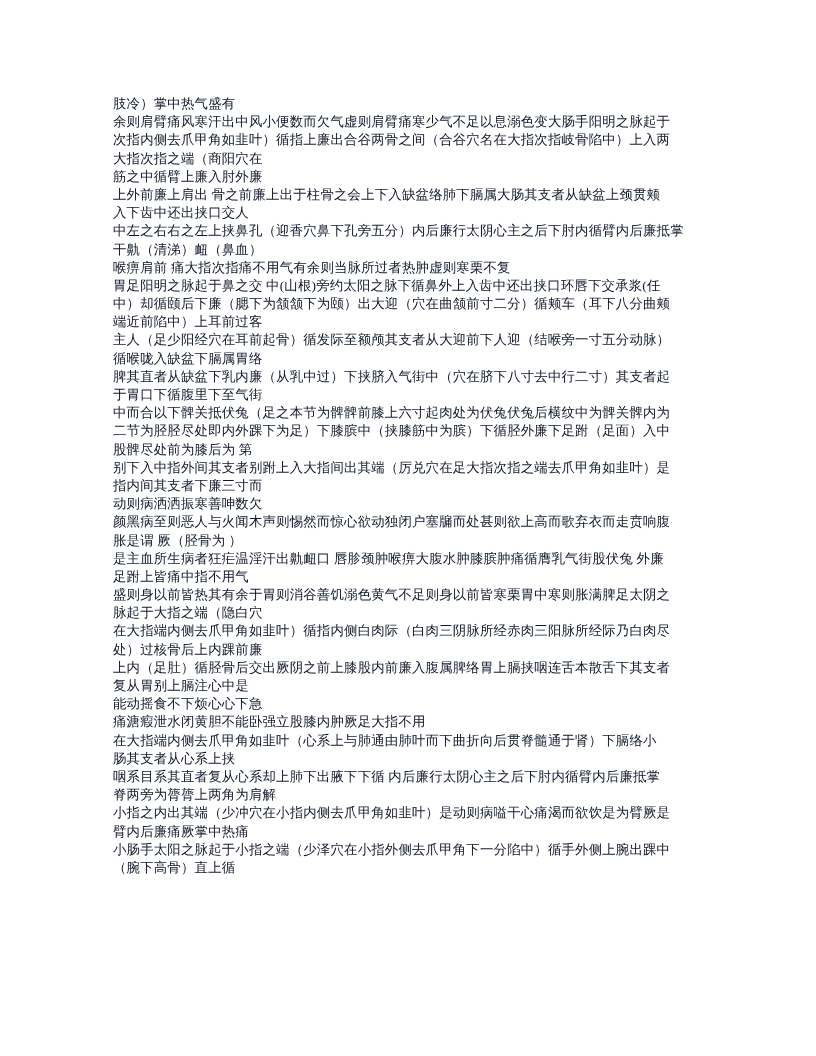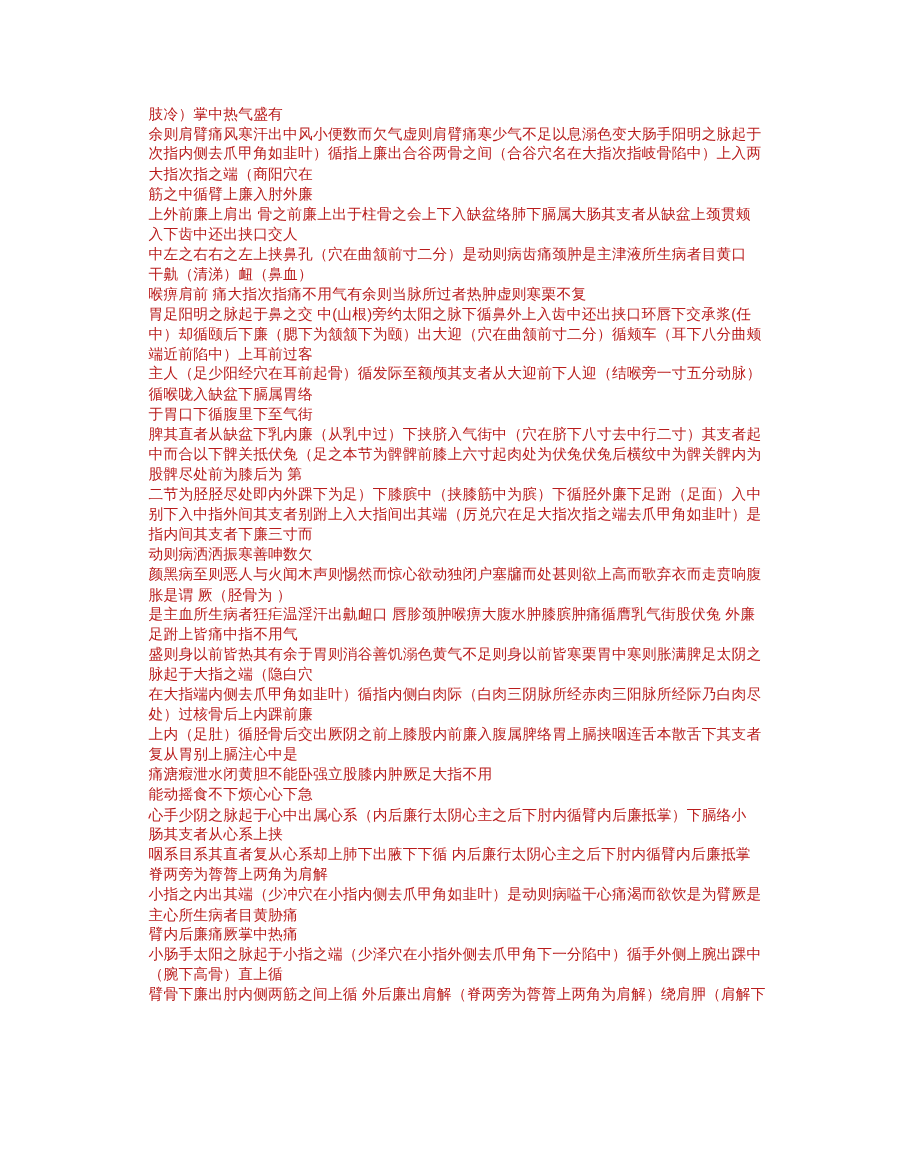--- a/index.html
+++ b/index.html
@@ -16,27 +16,27 @@
   .page {
     position: absolute;
     left: 0;
     top: 0;
     width: 816px;
     height: 1056px;
     background: #ffffff;
   }
   .text-block {
     position: absolute;
-    left: 135px;
+    left: 113px;
     top: 95px;
     width: 590px;
-    font-family: Liberation Sans, sans-serif;
+    font-family: Liberation Serif, serif;
     font-size: 13.4px;
     line-height: 18.2px;
-    color: #b91c1c;
+    color: #0f172a;
     white-space: nowrap;
   }
   .line {
     display: block;
     height: 18.2px;
     white-space: pre;
     letter-spacing: 0.2px;
   }
 </style>
 </head>
@@ -44,52 +44,50 @@
 
 <div class="page">
   <div class="text-block">
     <span class="line">肢冷）掌中热气盛有</span>
     <span class="line">余则肩臂痛风寒汗出中风小便数而欠气虚则肩臂痛寒少气不足以息溺色变大肠手阳明之脉起于</span>
     <span class="line">次指内侧去爪甲角如韭叶）循指上廉出合谷两骨之间（合谷穴名在大指次指岐骨陷中）上入两</span>
     <span class="line">大指次指之端（商阳穴在</span>
     <span class="line">筋之中循臂上廉入肘外廉</span>
     <span class="line">上外前廉上肩出 骨之前廉上出于柱骨之会上下入缺盆络肺下膈属大肠其支者从缺盆上颈贯颊</span>
     <span class="line">入下齿中还出挟口交人</span>
-    <span class="line">中左之右右之左上挟鼻孔（穴在曲颔前寸二分）是动则病齿痛颈肿是主津液所生病者目黄口</span>
+    <span class="line">中左之右右之左上挟鼻孔（迎香穴鼻下孔旁五分）内后廉行太阴心主之后下肘内循臂内后廉抵掌</span>
     <span class="line">干鼽（清涕）衄（鼻血）</span>
     <span class="line">喉痹肩前 痛大指次指痛不用气有余则当脉所过者热肿虚则寒栗不复</span>
     <span class="line">胃足阳明之脉起于鼻之交 中(山根)旁约太阳之脉下循鼻外上入齿中还出挟口环唇下交承浆(任</span>
     <span class="line">中）却循颐后下廉（腮下为颔颔下为颐）出大迎（穴在曲颔前寸二分）循颊车（耳下八分曲颊</span>
     <span class="line">端近前陷中）上耳前过客</span>
     <span class="line">主人（足少阳经穴在耳前起骨）循发际至额颅其支者从大迎前下人迎（结喉旁一寸五分动脉）</span>
     <span class="line">循喉咙入缺盆下膈属胃络</span>
+    <span class="line">脾其直者从缺盆下乳内廉（从乳中过）下挟脐入气街中（穴在脐下八寸去中行二寸）其支者起</span>
     <span class="line">于胃口下循腹里下至气街</span>
-    <span class="line">脾其直者从缺盆下乳内廉（从乳中过）下挟脐入气街中（穴在脐下八寸去中行二寸）其支者起</span>
     <span class="line">中而合以下髀关抵伏兔（足之本节为髀髀前膝上六寸起肉处为伏兔伏兔后横纹中为髀关髀内为</span>
+    <span class="line">二节为胫胫尽处即内外踝下为足）下膝膑中（挟膝筋中为膑）下循胫外廉下足跗（足面）入中</span>
     <span class="line">股髀尽处前为膝后为 第</span>
-    <span class="line">二节为胫胫尽处即内外踝下为足）下膝膑中（挟膝筋中为膑）下循胫外廉下足跗（足面）入中</span>
     <span class="line">别下入中指外间其支者别跗上入大指间出其端（厉兑穴在足大指次指之端去爪甲角如韭叶）是</span>
     <span class="line">指内间其支者下廉三寸而</span>
     <span class="line">动则病洒洒振寒善呻数欠</span>
     <span class="line">颜黑病至则恶人与火闻木声则惕然而惊心欲动独闭户塞牖而处甚则欲上高而歌弃衣而走贲响腹</span>
     <span class="line">胀是谓 厥（胫骨为 ）</span>
     <span class="line">是主血所生病者狂疟温淫汗出鼽衄口 唇胗颈肿喉痹大腹水肿膝膑肿痛循膺乳气街股伏兔 外廉</span>
     <span class="line">足跗上皆痛中指不用气</span>
     <span class="line">盛则身以前皆热其有余于胃则消谷善饥溺色黄气不足则身以前皆寒栗胃中寒则胀满脾足太阴之</span>
     <span class="line">脉起于大指之端（隐白穴</span>
     <span class="line">在大指端内侧去爪甲角如韭叶）循指内侧白肉际（白肉三阴脉所经赤肉三阳脉所经际乃白肉尽</span>
     <span class="line">处）过核骨后上内踝前廉</span>
     <span class="line">上内（足肚）循胫骨后交出厥阴之前上膝股内前廉入腹属脾络胃上膈挟咽连舌本散舌下其支者</span>
     <span class="line">复从胃别上膈注心中是</span>
+    <span class="line">能动摇食不下烦心心下急</span>
     <span class="line">痛溏瘕泄水闭黄胆不能卧强立股膝内肿厥足大指不用</span>
-    <span class="line">能动摇食不下烦心心下急</span>
-    <span class="line">心手少阴之脉起于心中出属心系（内后廉行太阴心主之后下肘内循臂内后廉抵掌）下膈络小</span>
+    <span class="line">在大指端内侧去爪甲角如韭叶（心系上与肺通由肺叶而下曲折向后贯脊髓通于肾）下膈络小</span>
     <span class="line">肠其支者从心系上挟</span>
     <span class="line">咽系目系其直者复从心系却上肺下出腋下下循 内后廉行太阴心主之后下肘内循臂内后廉抵掌</span>
     <span class="line">脊两旁为膂膂上两角为肩解</span>
     <span class="line">小指之内出其端（少冲穴在小指内侧去爪甲角如韭叶）是动则病嗌干心痛渴而欲饮是为臂厥是</span>
-    <span class="line">主心所生病者目黄胁痛</span>
     <span class="line">臂内后廉痛厥掌中热痛</span>
     <span class="line">小肠手太阳之脉起于小指之端（少泽穴在小指外侧去爪甲角下一分陷中）循手外侧上腕出踝中</span>
     <span class="line">（腕下高骨）直上循</span>
-    <span class="line">臂骨下廉出肘内侧两筋之间上循 外后廉出肩解（脊两旁为膂膂上两角为肩解）绕肩胛（肩解下</span>
   </div>
 </div>
 
 </body></html>

